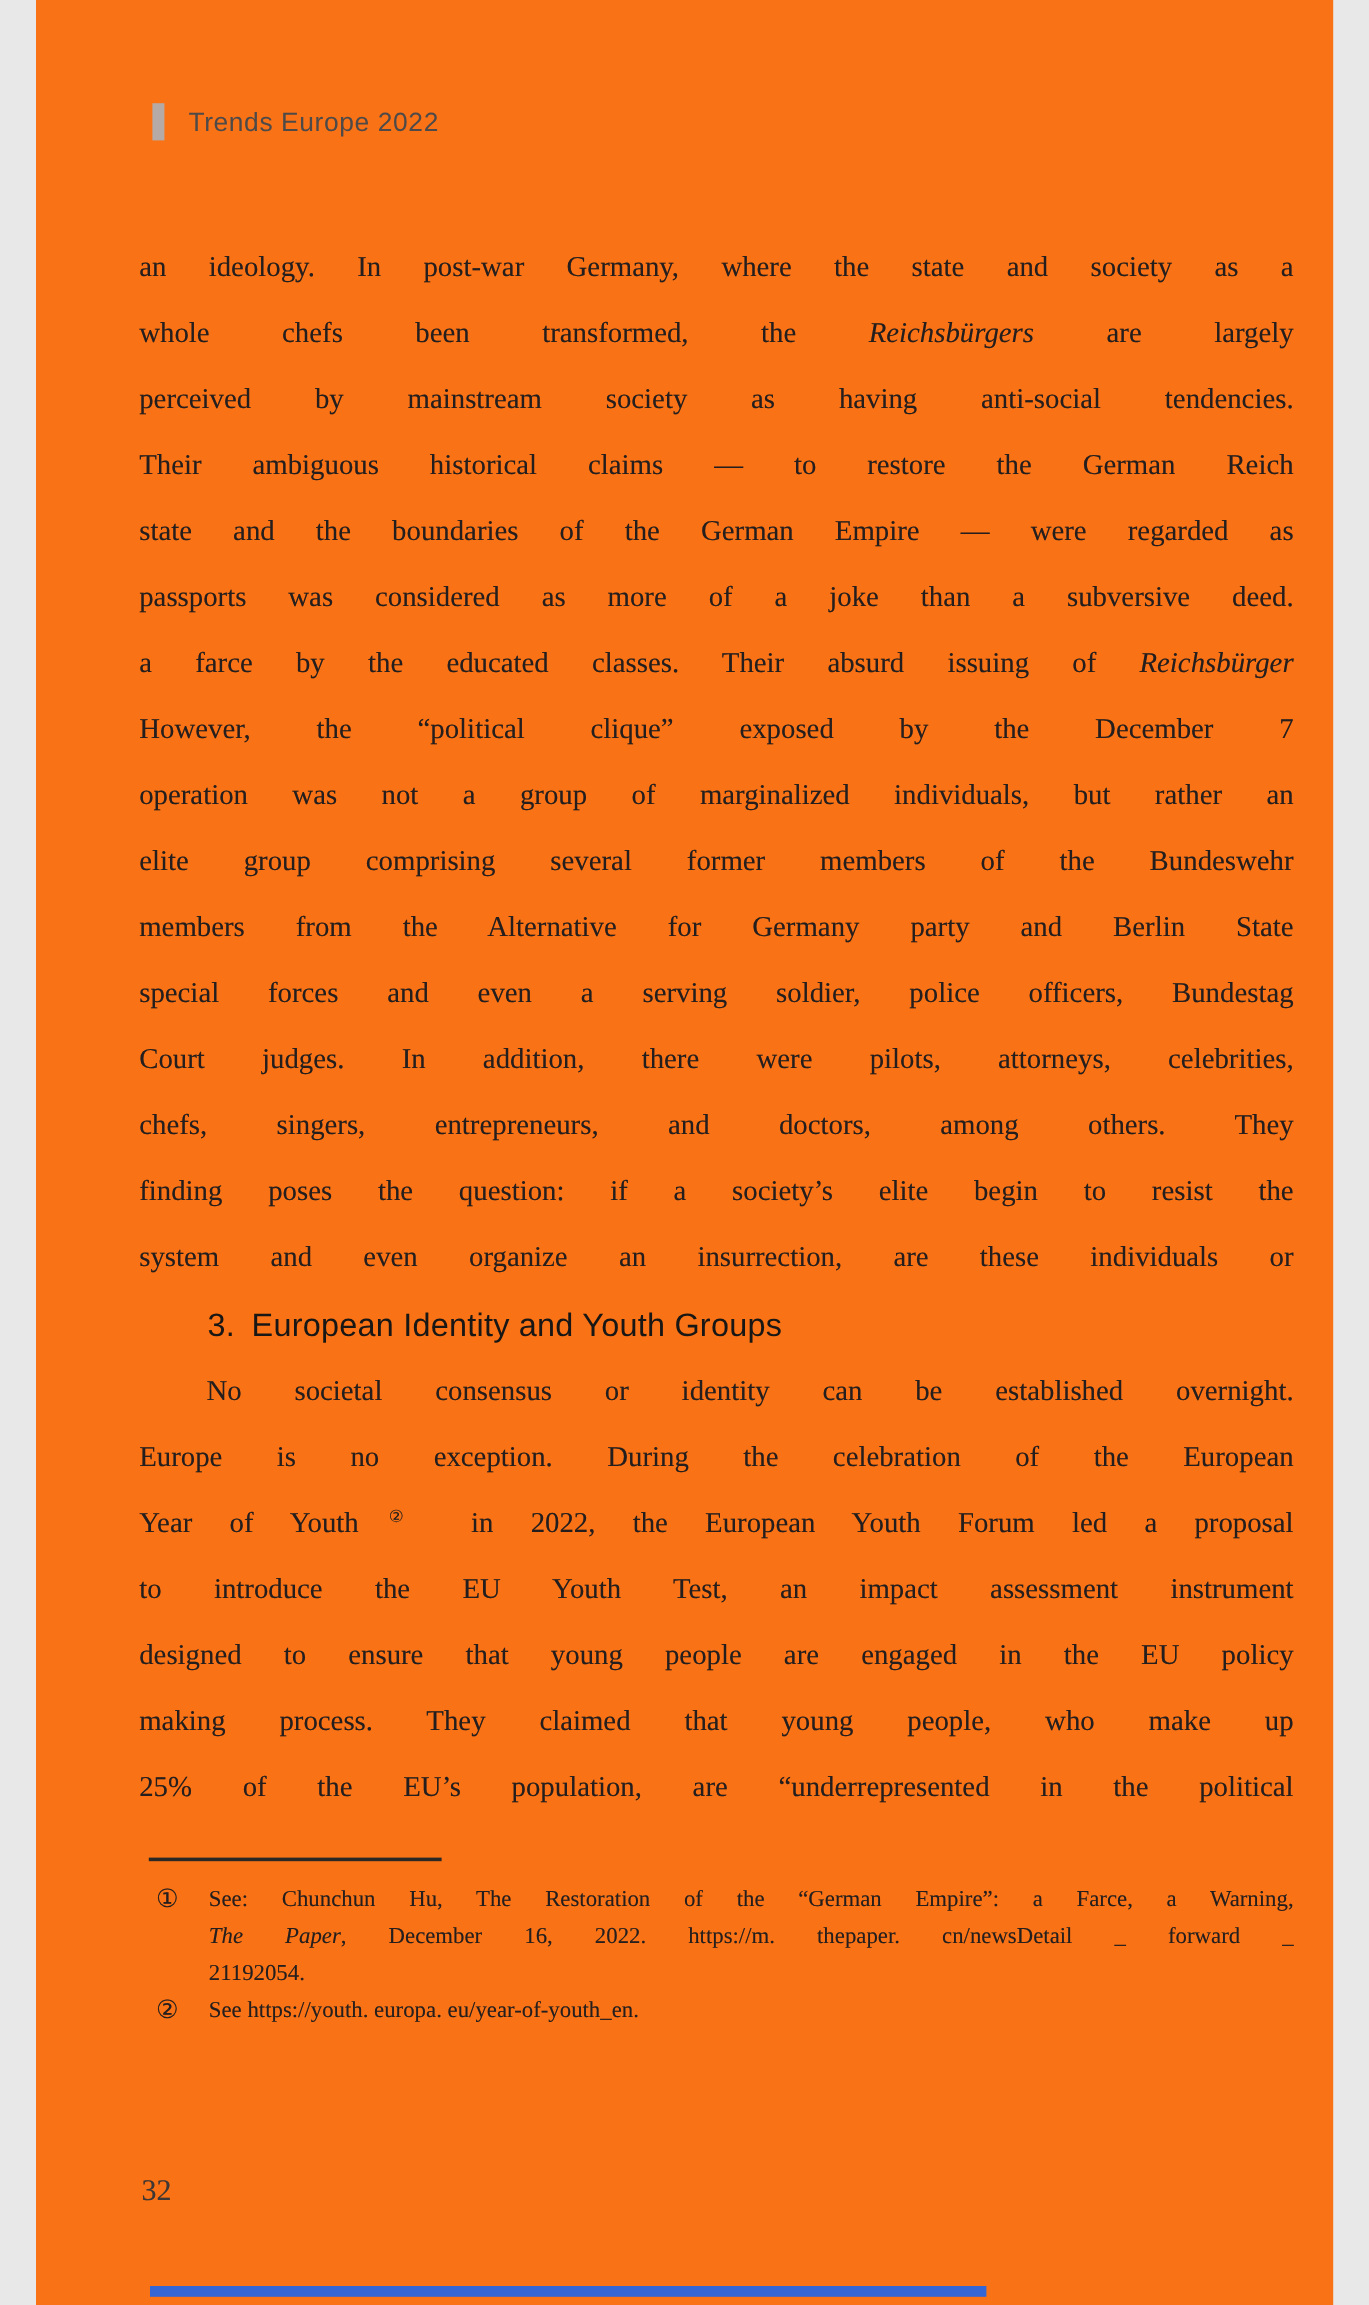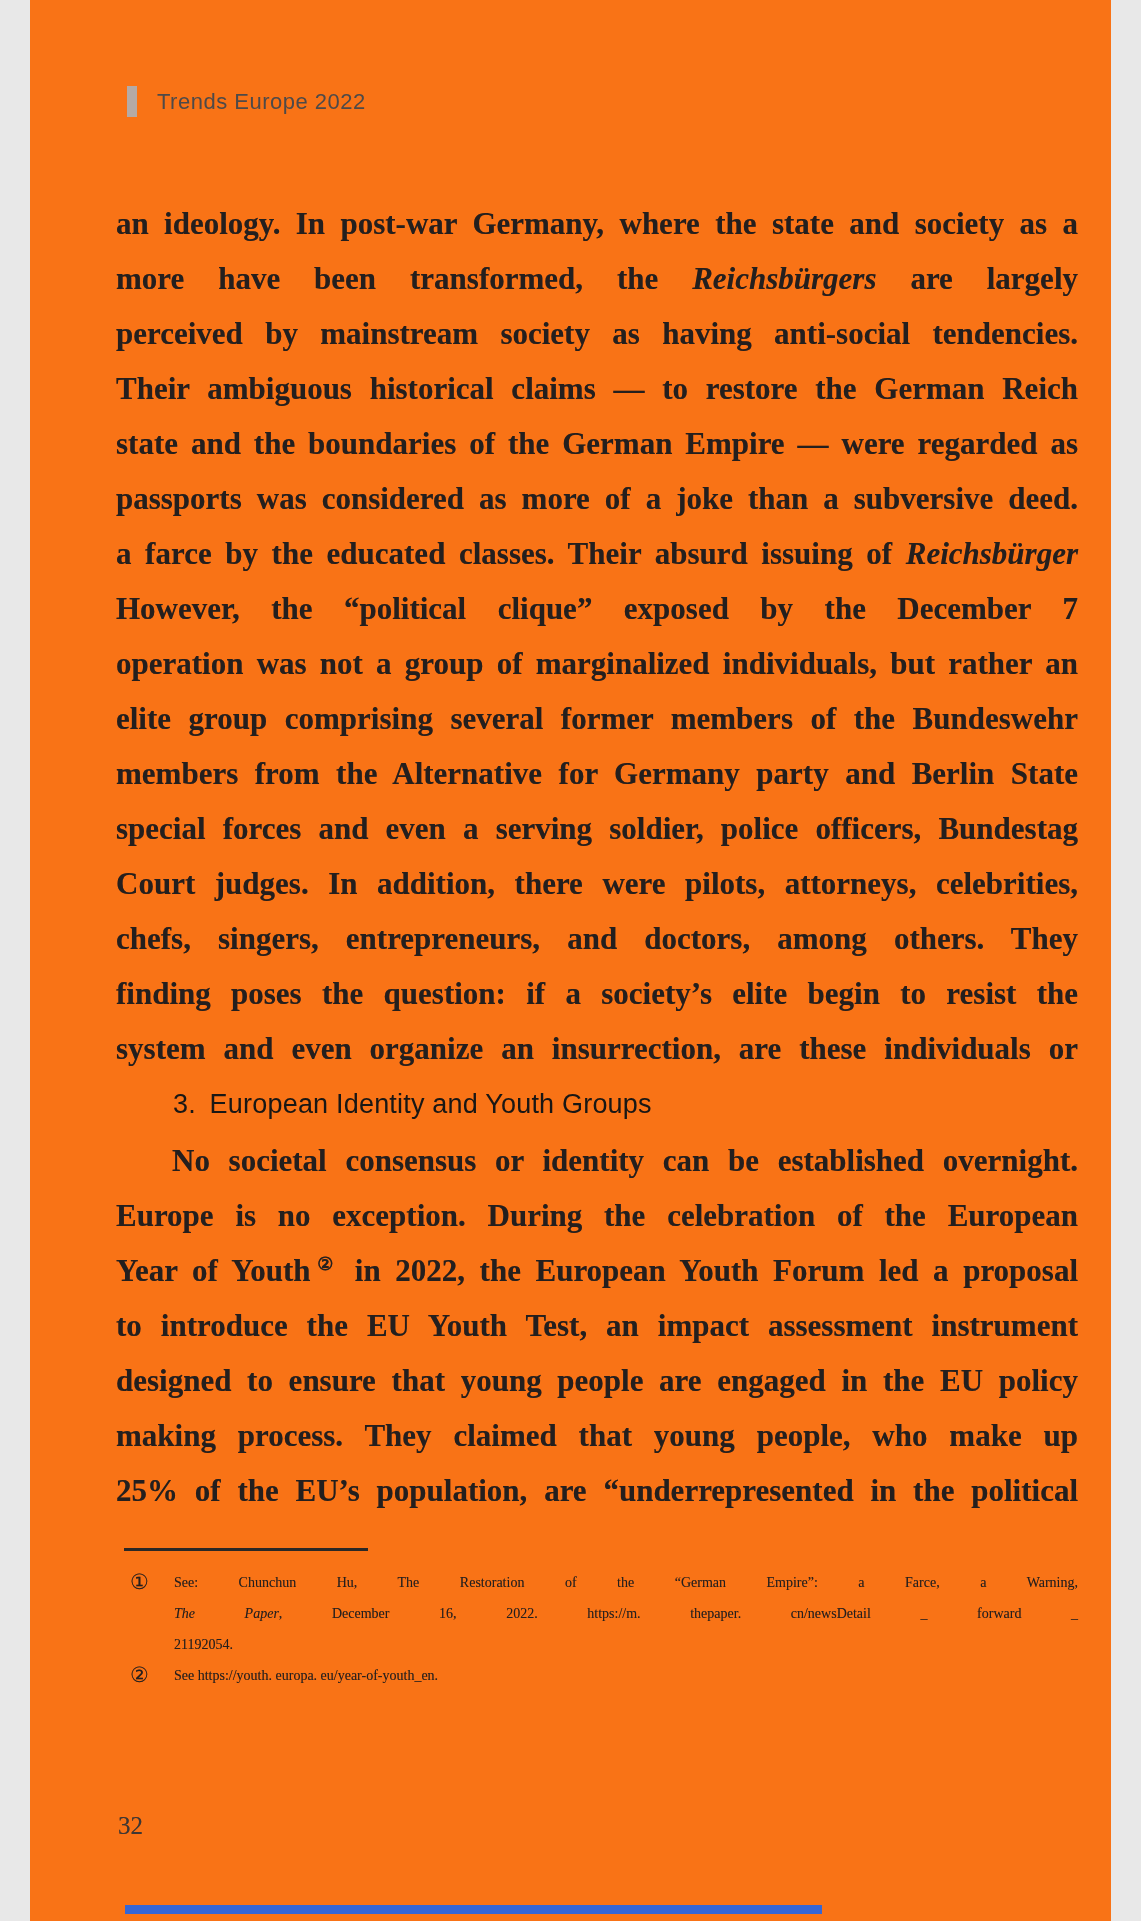--- a/index.html
+++ b/index.html
@@ -23,26 +23,25 @@
     margin-right:20px;
   }
   .htitle{
     font-size:22px;color:#4e4a49;letter-spacing:0.5px;
   }
   
   .content{
     position:absolute;left:86px;top:196px;width:962px;
   }
   .para .tline{
-    font-size:31px;
+    font-size:24px;
     line-height:55px;
     text-align:justify;
     text-justify:inter-word;
     text-shadow:0 0 0.5px rgba(40,32,30,0.45);
-    font-weight:bold;
   }
   .tline.jl{ text-align-last:justify; }
   .tline.indent{ text-indent:56px; }
   sup{
     font-size:0.58em;
     vertical-align:super;
     line-height:0;
   }
   .heading{
     font-family:"Liberation Sans", sans-serif;
@@ -59,21 +58,21 @@
   }
   .footnotes{ margin-top:0; }
   .fnrow{ display:flex; padding-left:14px; }
   .fnmark{
     flex:0 0 44px;width:44px;
     font-size:21px;line-height:31px;
     text-shadow:0 0 0.4px rgba(40,32,30,0.4);
   }
   .fntext{ flex:1; }
   .fntext .tline{
-    font-size:14px;
+    font-size:19px;
     line-height:31px;
     text-align:justify;
     text-justify:inter-word;
     text-shadow:0 0 0.4px rgba(40,32,30,0.4);
   }
   .pagenum{
     position:absolute;left:88px;top:1812px;
     font-size:25px;color:#3d3735;
     text-shadow:0 0 0.4px rgba(40,32,30,0.4);
   }
@@ -88,21 +87,21 @@
 <div class="page">
 
   <div class="header">
     <span class="hbar" style="background: rgb(181, 170, 166);"></span>
     <span class="htitle">Trends Europe 2022</span>
   </div>
 
   <div class="content">
     <div class="para">
         <div class="tline jl"><span>an ideology. In post-war Germany, where the state and society as a</span></div>
-        <div class="tline jl"><span>more have been transformed, the </span><span style="font-style: italic;">Reichsbürgers</span><span> are largely</span></div>
+        <div class="tline jl"><span>whole chefs been transformed, the </span><span style="font-style: italic;">Reichsbürgers</span><span> are largely</span></div>
         <div class="tline jl"><span>perceived by mainstream society as having anti-social tendencies.</span></div>
         <div class="tline jl"><span>Their ambiguous historical claims — to restore the German Reich</span></div>
         <div class="tline jl"><span>state and the boundaries of the German Empire — were regarded as</span></div>
         <div class="tline jl"><span>passports was considered as more of a joke than a subversive deed.</span></div>
         <div class="tline jl"><span>a farce by the educated classes. Their absurd issuing of </span><span style="font-style: italic;">Reichsbürger</span></div>
         <div class="tline jl"><span>However, the “political clique” exposed by the December 7</span></div>
         <div class="tline jl"><span>operation was not a group of marginalized individuals, but rather an</span></div>
         <div class="tline jl"><span>elite group comprising several former members of the Bundeswehr</span></div>
         <div class="tline jl"><span>members from the Alternative for Germany party and Berlin State</span></div>
         <div class="tline jl"><span>special forces and even a serving soldier, police officers, Bundestag</span></div>

